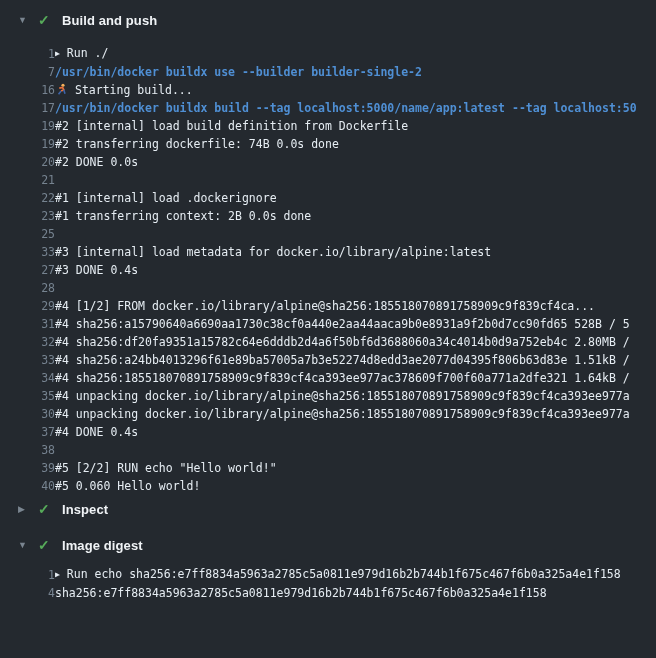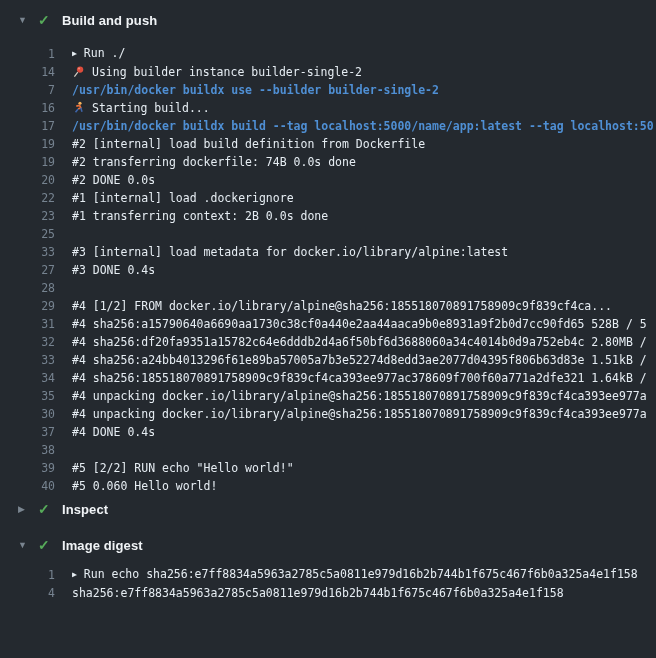--- a/index.html
+++ b/index.html
@@ -56,21 +56,20 @@
     line-height:18px;
   }
   .line-num {
     width:55px;
     flex-shrink:0;
     text-align:right;
     color:#768390;
     cursor:pointer;
   }
   .line-text {
-    margin-left:17px;
     white-space:pre;
     overflow:hidden;
     flex:1;
     color:#e6edf3;
   }
   .log-line.command .line-text { color:#4f8fd4; font-weight:600; }
   .play {
     font-size:8px;
     color:#e6edf3;
     margin-right:7px;
@@ -94,28 +93,20 @@
       <div class="section-header">
         <span class="chevron">▼</span>
         <span class="check">✓</span>
         <span class="section-title">Build and push</span>
       </div>
       <div class="log-lines first">
         <div class="log-line group">
           <span class="line-num">1</span>
           <span class="line-text group-text"><span class="play">▶</span>Run ./</span>
         </div>
-        <div class="log-line output">
-          <span class="line-num">14</span>
-          <span class="line-text"><svg viewBox="0 0 14 14" class="emoji">
-              <path d="M6.2 7.8 L2.6 12.4" stroke="#d6cfc6" stroke-width="1.3" fill="none"></path>
-              <circle cx="8.7" cy="4.9" r="3.4" fill="#dd4c3b"></circle>
-              <circle cx="7.6" cy="3.8" r="1.1" fill="#f08a7d"></circle>
-            </svg>Using builder instance builder-single-2</span>
-        </div>
         <div class="log-line command">
           <span class="line-num">7</span>
           <span class="line-text">/usr/bin/docker buildx use --builder builder-single-2</span>
         </div>
         <div class="log-line output">
           <span class="line-num">16</span>
           <span class="line-text"><svg viewBox="0 0 14 14" class="emoji">
               <circle cx="8.6" cy="2.4" r="1.7" fill="#f5b35c"></circle>
               <path d="M4.6 5.6 L8.2 4.8 L9.4 7.4 L6.6 8.6" stroke="#e8703a" stroke-width="1.9" fill="none"></path>
               <path d="M6.6 8.6 L3.8 12.2 M9.4 7.4 L10.8 11.6" stroke="#3d64a8" stroke-width="1.7" fill="none"></path>
@@ -130,20 +121,24 @@
           <span class="line-text">#2 [internal] load build definition from Dockerfile</span>
         </div>
         <div class="log-line output">
           <span class="line-num">19</span>
           <span class="line-text">#2 transferring dockerfile: 74B 0.0s done</span>
         </div>
         <div class="log-line output">
           <span class="line-num">20</span>
           <span class="line-text">#2 DONE 0.0s</span>
         </div>
+        <div class="log-line blank">
+          <span class="line-num">21</span>
+          <span class="line-text"></span>
+        </div>
         <div class="log-line output">
           <span class="line-num">22</span>
           <span class="line-text">#1 [internal] load .dockerignore</span>
         </div>
         <div class="log-line output">
           <span class="line-num">23</span>
           <span class="line-text">#1 transferring context: 2B 0.0s done</span>
         </div>
         <div class="log-line blank">
           <span class="line-num">25</span>

